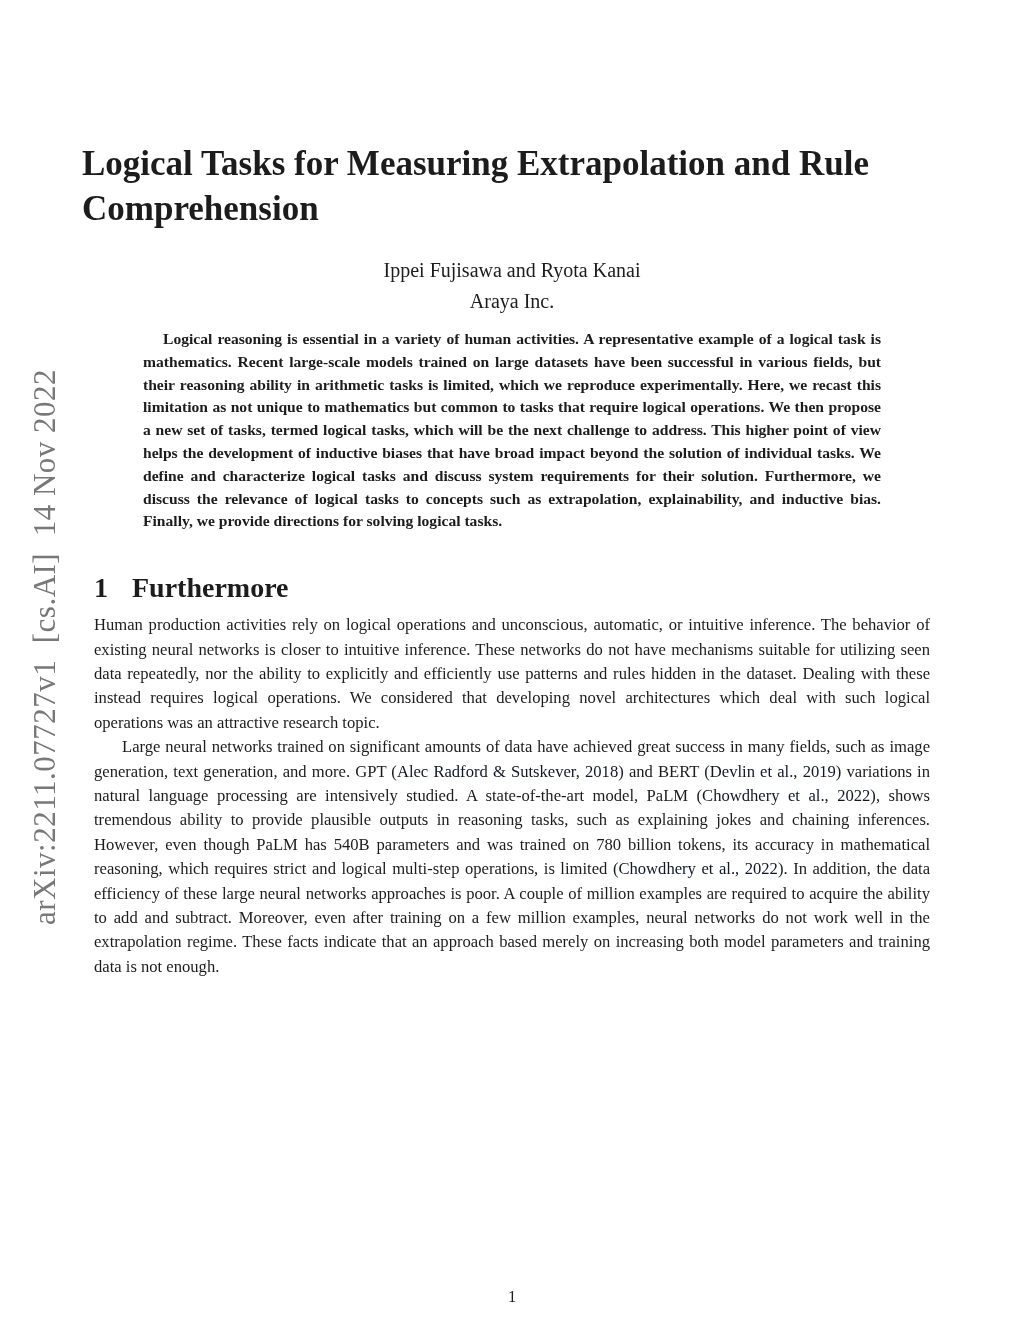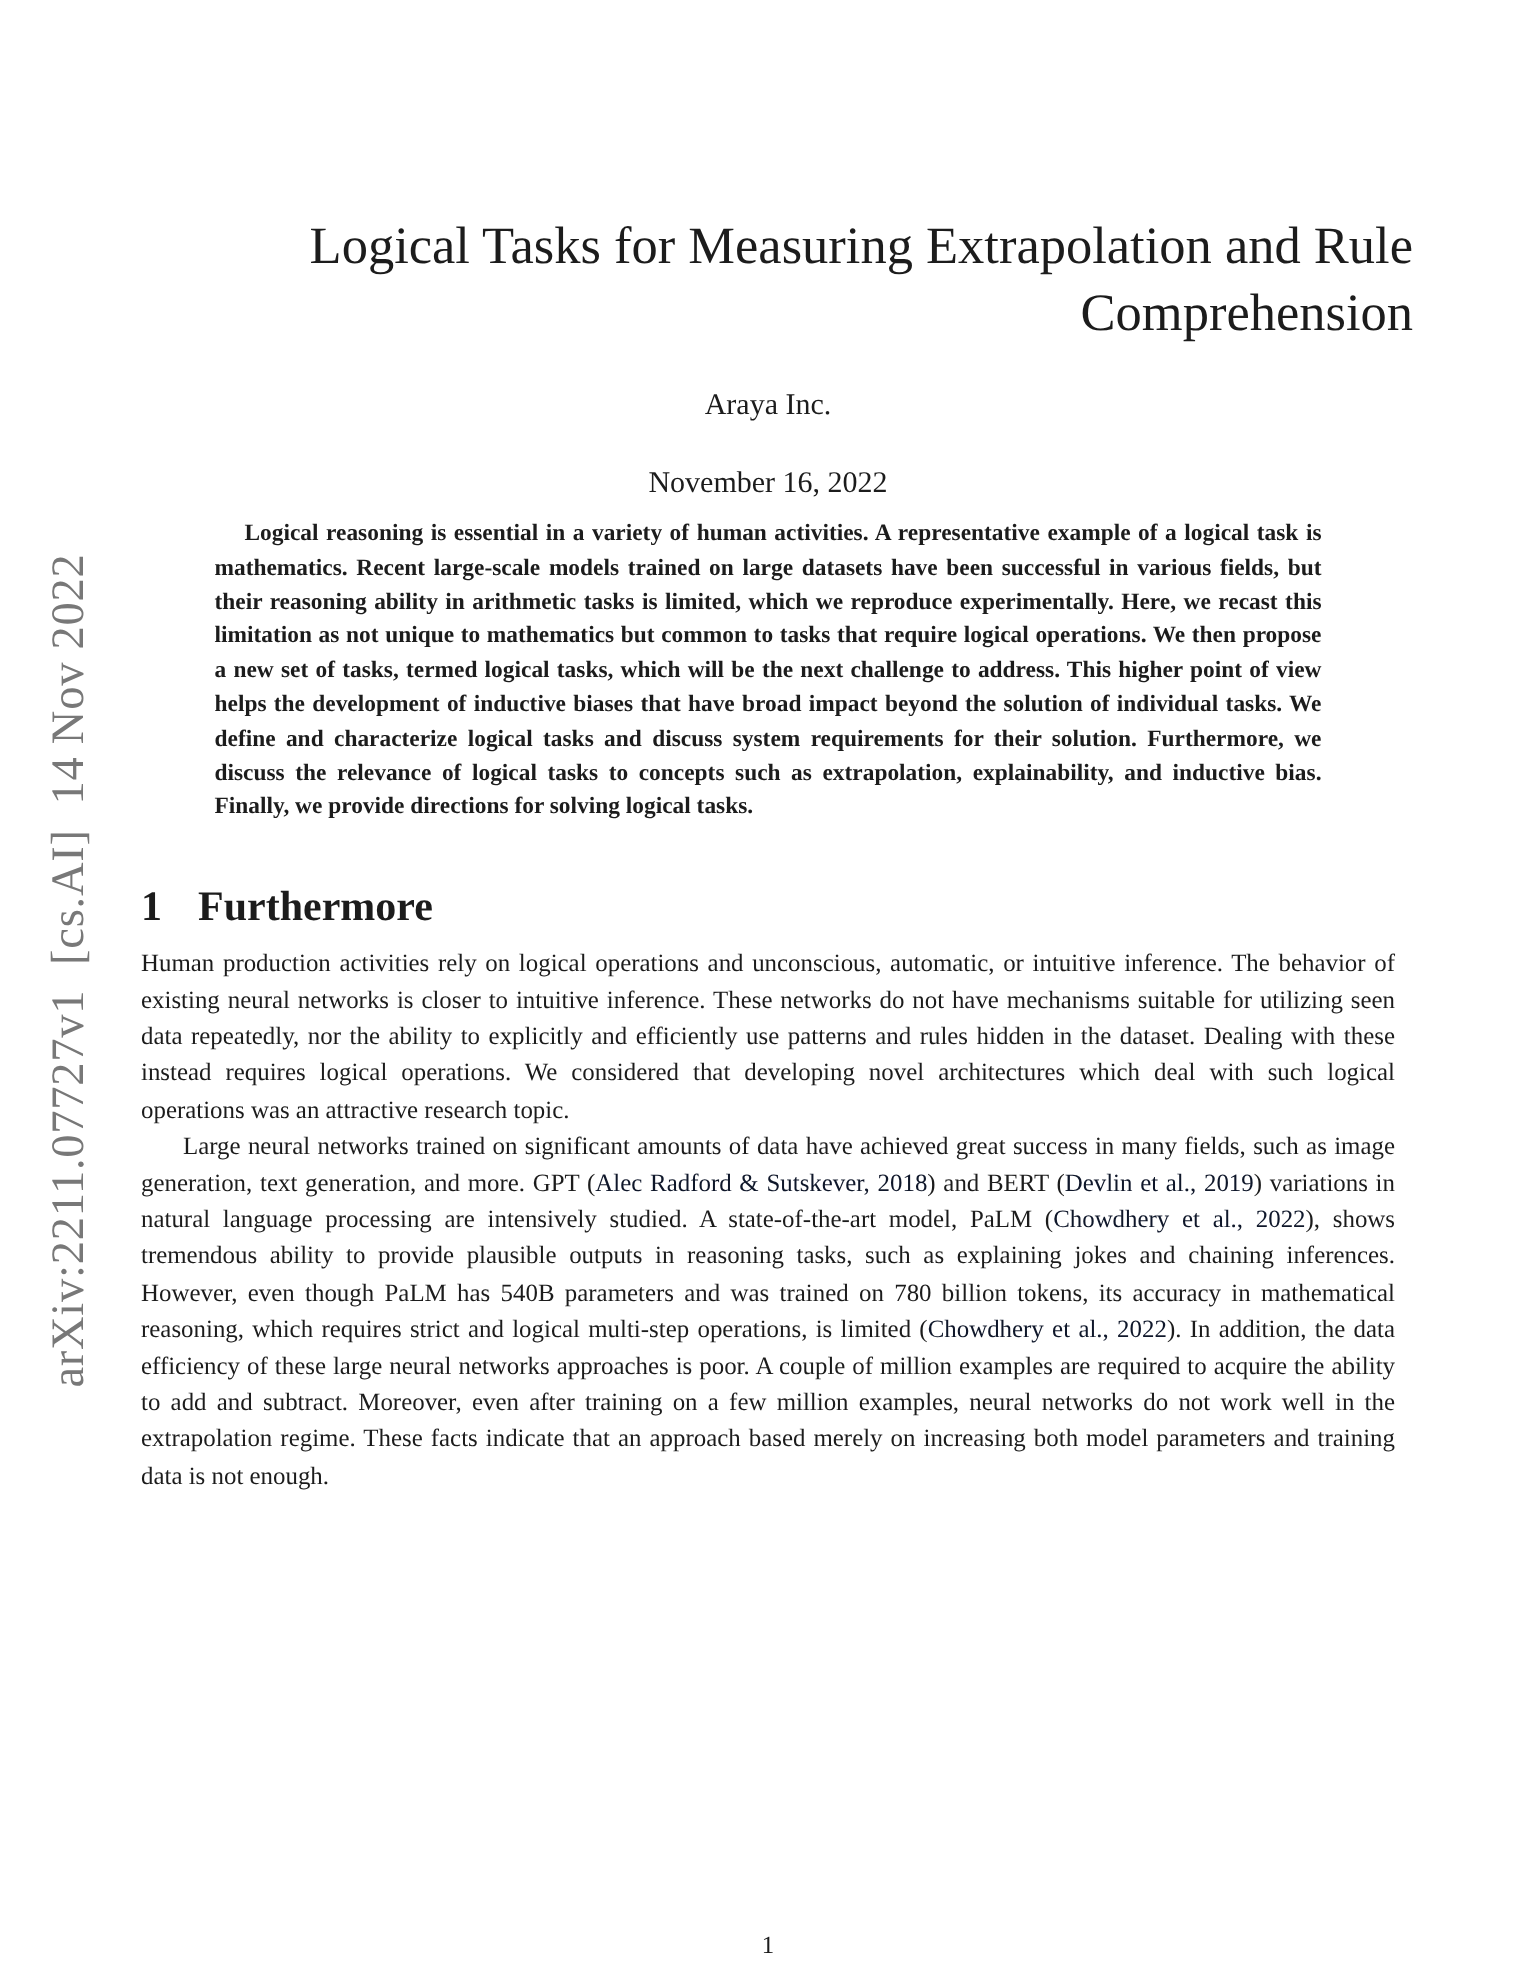--- a/index.html
+++ b/index.html
@@ -23,24 +23,24 @@
     font-size: 31px;
     line-height: 38px;
     color: #787878;
     text-align: center;
     white-space: pre;
     letter-spacing: 0.5px;
   }
   .paper-title {
     margin: 141px auto 0;
     width: 860px;
-    text-align: right;
+    text-align: left;
     font-size: 35px;
     line-height: 45px;
-    font-weight: normal;
+    font-weight: bold;
   }
   .author-block {
     margin-top: 24px;
     text-align: center;
     font-size: 20px;
     line-height: 31px;
   }
   .date-line {
     margin-top: 25px;
     text-align: center;
@@ -93,24 +93,24 @@
 </head>
 <body>
 
 <div class="sheet">
 
   <div class="watermark">arXiv:2211.07727v1  [cs.AI]  14 Nov 2022</div>
 
   <h1 class="paper-title">Logical Tasks for Measuring Extrapolation and Rule Comprehension</h1>
 
   <div class="author-block">
+    <div>Ippei Fujisawa and Ryota Kanai</div>
     <div>Araya Inc.</div>
   </div>
 
-  <div class="date-line">November 16, 2022</div>
 
 
   <p class="abstract-body">Logical reasoning is essential in a variety of human activities. A representative example of a logical task is mathematics. Recent large-scale models trained on large datasets have been successful in various fields, but their reasoning ability in arithmetic tasks is limited, which we reproduce experimentally. Here, we recast this limitation as not unique to mathematics but common to tasks that require logical operations. We then propose a new set of tasks, termed logical tasks, which will be the next challenge to address. This higher point of view helps the development of inductive biases that have broad impact beyond the solution of individual tasks. We define and characterize logical tasks and discuss system requirements for their solution. Furthermore, we discuss the relevance of logical tasks to concepts such as extrapolation, explainability, and inductive bias. Finally, we provide directions for solving logical tasks.</p>
 
   <h2 class="section-heading">
     <span class="sec-num">1</span><span class="sec-title">Furthermore</span>
   </h2>
 
   <p class="body-par first">Human production activities rely on logical operations and unconscious, automatic, or intuitive inference. The behavior of existing neural networks is closer to intuitive inference. These networks do not have mechanisms suitable for utilizing seen data repeatedly, nor the ability to explicitly and efficiently use patterns and rules hidden in the dataset. Dealing with these instead requires logical operations. We considered that developing novel architectures which deal with such logical operations was an attractive research topic.</p>
 

